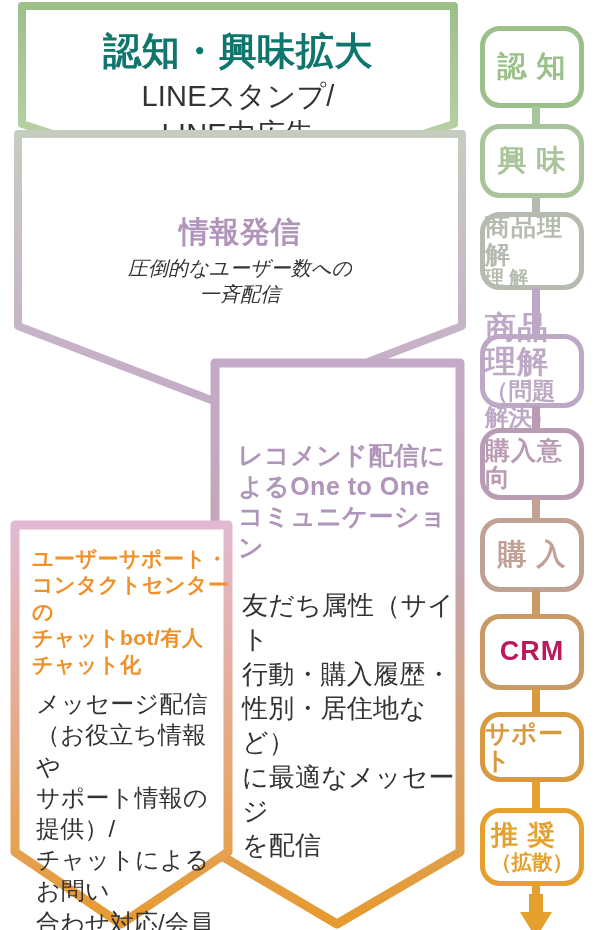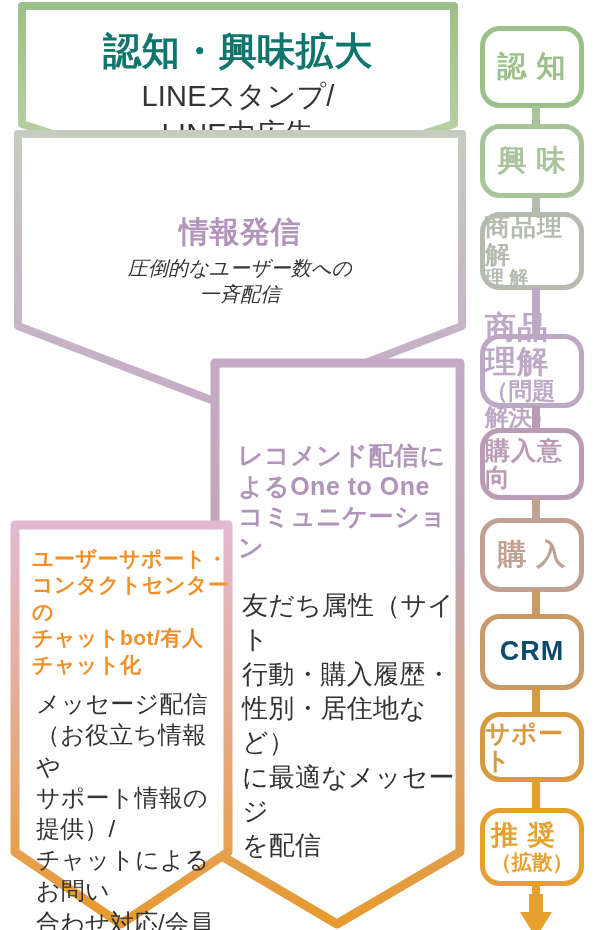--- a/index.html
+++ b/index.html
@@ -242,21 +242,21 @@
       <div class="connector" style="top: 406px; height: 24px; background: rgb(185, 156, 180);"></div>
       <div class="badge" style="top: 428px; height: 72px; border-color: rgb(185, 156, 180);">
         <div class="lbl" style="color: rgb(185, 156, 180); font-size: 25px;"><span>購入意向</span></div>
       </div>
       <div class="connector" style="top: 498px; height: 22px; background: rgb(194, 161, 149);"></div>
       <div class="badge" style="top: 518px; height: 74px; border-color: rgb(194, 161, 149);">
         <div class="lbl" style="color: rgb(194, 161, 149); font-size: 29px;"><span>購 入</span></div>
       </div>
       <div class="connector" style="top: 590px; height: 26px; background: rgb(201, 154, 101);"></div>
       <div class="badge" style="top: 614px; height: 76px; border-color: rgb(201, 154, 101);">
-        <div class="lbl" style="color: #0c4a6e; font-size: 27px;"><span>CRM</span></div>
+        <div class="lbl" style="color: #be185d; font-size: 27px;"><span>CRM</span></div>
       </div>
       <div class="connector" style="top: 688px; height: 26px; background: rgb(215, 154, 64);"></div>
       <div class="badge" style="top: 712px; height: 70px; border-color: rgb(215, 154, 64);">
         <div class="lbl" style="color: rgb(215, 154, 64); font-size: 25px;"><span>サポート</span></div>
       </div>
       <div class="connector" style="top: 780px; height: 30px; background: rgb(229, 160, 46);"></div>
       <div class="badge" style="top: 808px; height: 78px; border-color: rgb(229, 160, 46);">
         <div class="lbl" style="color: rgb(229, 160, 46); font-size: 27px;"><span>推 奨</span><span class="sub">（拡散）</span></div>
       </div>
       <div class="connector" style="top: 884px; height: 14px; background: rgb(229, 160, 46);"></div>

